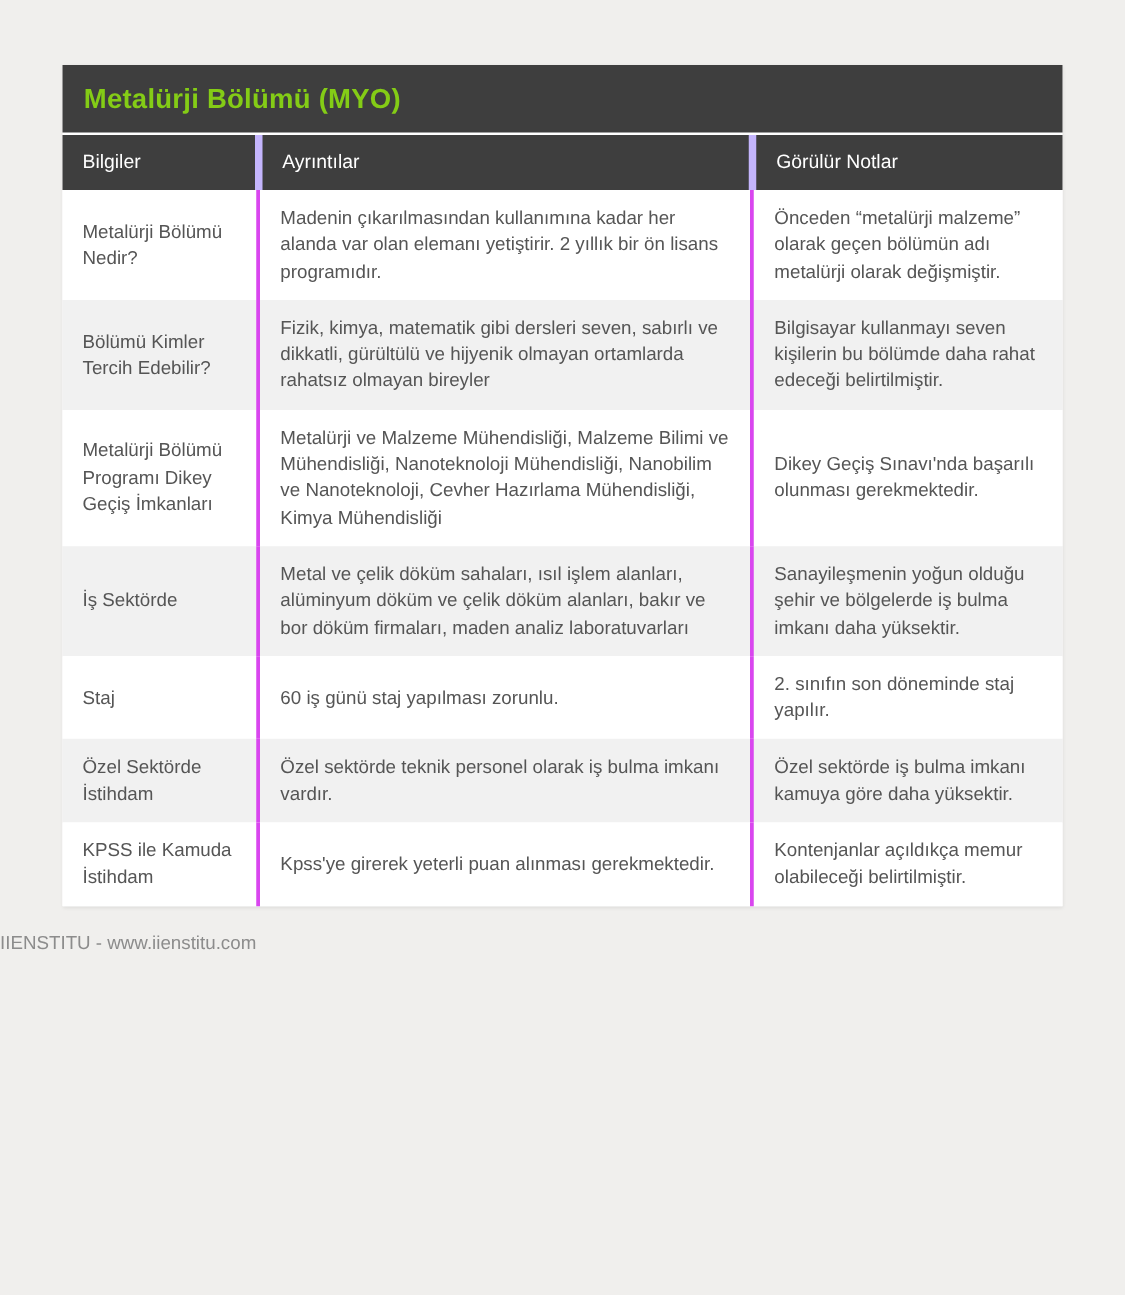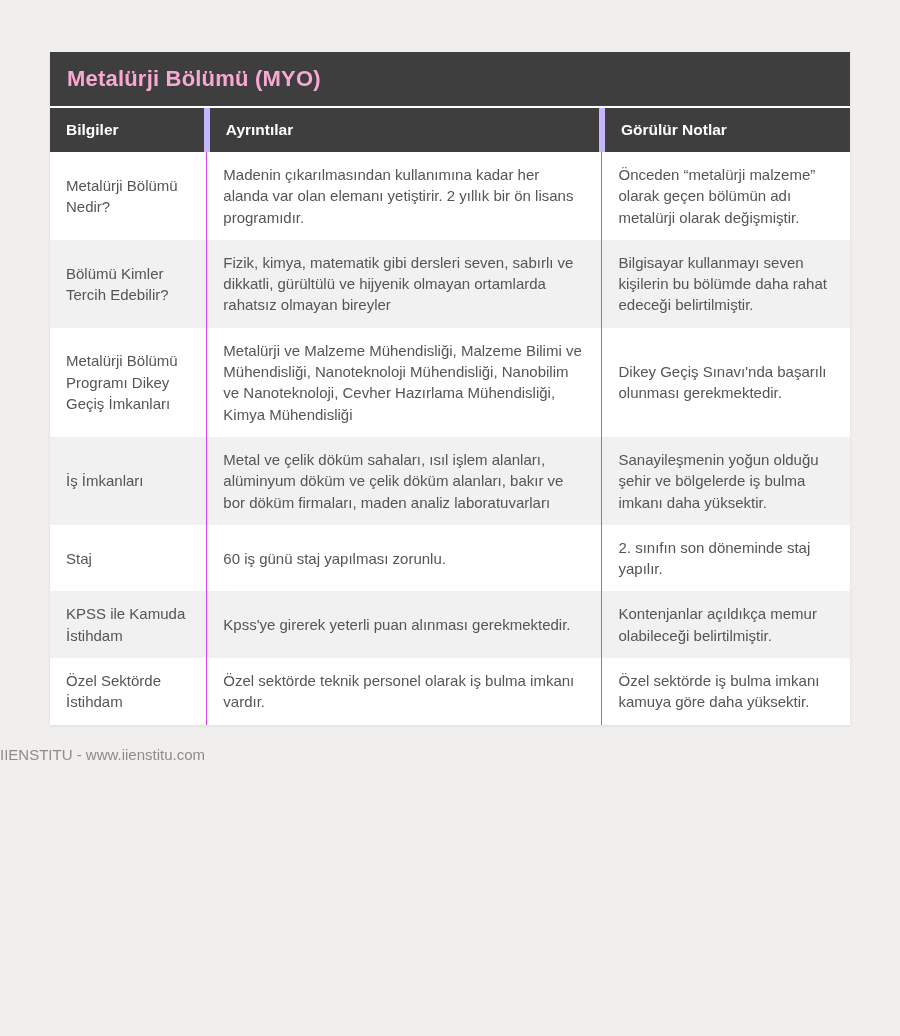--- a/index.html
+++ b/index.html
@@ -10,21 +10,21 @@
     font-family: "Liberation Sans", "DejaVu Sans", sans-serif;
   }
   .card {
     width: 800px;
     margin: 52px auto 0 auto;
     background: #ffffff;
     box-shadow: 0 1px 3px rgba(0,0,0,0.08);
   }
   .title-bar {
     background: #3e3e3e;
-    color: #f9a8d4;
+    color: #84cc16;
     height: 54px;
     display: flex;
     align-items: center;
     padding: 1px 17px;
     font-size: 22px;
     font-weight: bold;
     letter-spacing: 0.2px;
     margin-bottom: 2px;
   }
   table {
@@ -32,37 +32,37 @@
     border-collapse: collapse;
     table-layout: fixed;
   }
   col.c1 { width: 19.6%; }
   col.c2 { width: 49.4%; }
   col.c3 { width: 31%; }
   thead th {
     background: #3e3e3e;
     color: #ffffff;
     font-size: 15.5px;
-    font-weight: bold;
+    font-weight: normal;
     text-align: left;
     height: 44px;
     padding: 0 16px;
     vertical-align: middle;
   }
   thead th + th { border-left: 6px solid #c4b5fd; }
   tbody td {
     padding: 12px 16px;
     font-size: 15px;
     line-height: 1.42;
     color: #555555;
     vertical-align: middle;
     text-align: left;
     word-wrap: break-word;
   }
-  tbody td + td { border-left: 1px solid #d946ef; }
+  tbody td + td { border-left: 3px solid #d946ef; }
   tbody tr:nth-child(even) { background: #f1f1f1; }
   tbody tr:nth-child(odd)  { background: #ffffff; }
   .footer {
     text-align: left;
     margin-top: 21px;
     padding-bottom: 40px;
     font-size: 15px;
     color: #8c8c8c;
   }
 </style>
@@ -94,36 +94,36 @@
         <td>Bölümü Kimler Tercih Edebilir?</td>
         <td>Fizik, kimya, matematik gibi dersleri seven, sabırlı ve dikkatli, gürültülü ve hijyenik olmayan ortamlarda rahatsız olmayan bireyler</td>
         <td>Bilgisayar kullanmayı seven kişilerin bu bölümde daha rahat edeceği belirtilmiştir.</td>
       </tr>
       <tr>
         <td>Metalürji Bölümü Programı Dikey Geçiş İmkanları</td>
         <td>Metalürji ve Malzeme Mühendisliği, Malzeme Bilimi ve Mühendisliği, Nanoteknoloji Mühendisliği, Nanobilim ve Nanoteknoloji, Cevher Hazırlama Mühendisliği, Kimya Mühendisliği</td>
         <td>Dikey Geçiş Sınavı'nda başarılı olunması gerekmektedir.</td>
       </tr>
       <tr>
-        <td>İş İmkanları</td>
+        <td>İş Sektörde</td>
         <td>Metal ve çelik döküm sahaları, ısıl işlem alanları, alüminyum döküm ve çelik döküm alanları, bakır ve bor döküm firmaları, maden analiz laboratuvarları</td>
         <td>Sanayileşmenin yoğun olduğu şehir ve bölgelerde iş bulma imkanı daha yüksektir.</td>
       </tr>
       <tr>
         <td>Staj</td>
         <td>60 iş günü staj yapılması zorunlu.</td>
         <td>2. sınıfın son döneminde staj yapılır.</td>
       </tr>
       <tr>
+        <td>Özel Sektörde İstihdam</td>
+        <td>Özel sektörde teknik personel olarak iş bulma imkanı vardır.</td>
+        <td>Özel sektörde iş bulma imkanı kamuya göre daha yüksektir.</td>
+      </tr>
+      <tr>
         <td>KPSS ile Kamuda İstihdam</td>
         <td>Kpss'ye girerek yeterli puan alınması gerekmektedir.</td>
         <td>Kontenjanlar açıldıkça memur olabileceği belirtilmiştir.</td>
-      </tr>
-      <tr>
-        <td>Özel Sektörde İstihdam</td>
-        <td>Özel sektörde teknik personel olarak iş bulma imkanı vardır.</td>
-        <td>Özel sektörde iş bulma imkanı kamuya göre daha yüksektir.</td>
       </tr>
     </tbody>
   </table>
 </div>
 
 <div class="footer">IIENSTITU - www.iienstitu.com</div>
 
 </body></html>

